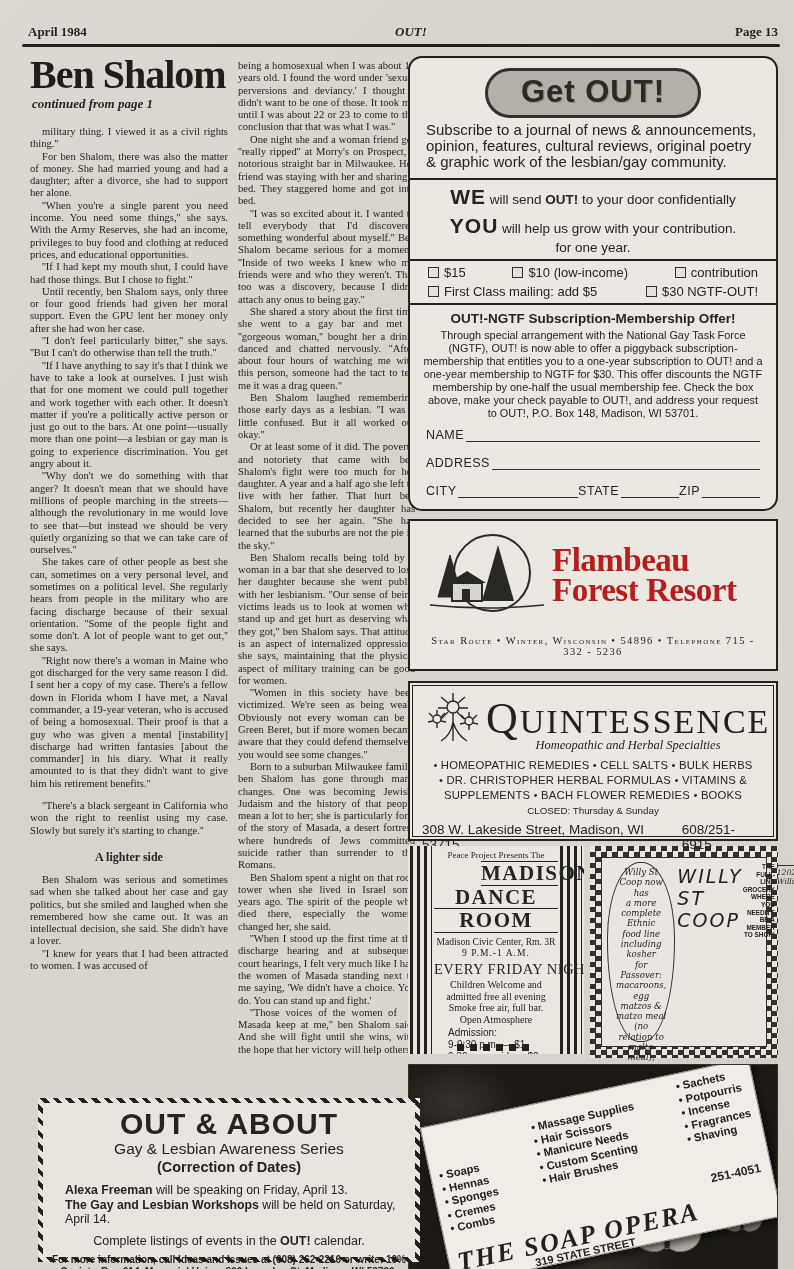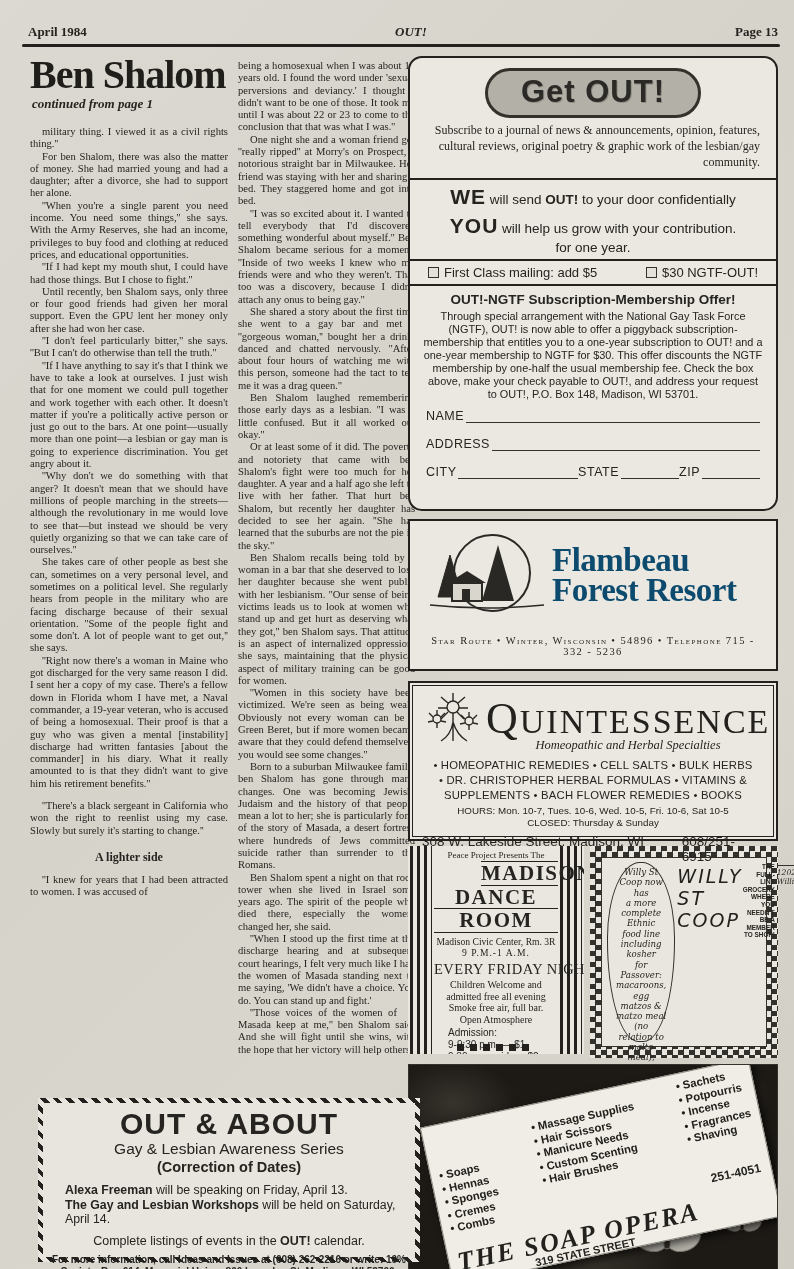--- a/index.html
+++ b/index.html
@@ -27,38 +27,38 @@
   
   .adcol{position:absolute;left:408px;top:56px;width:370px;}
   .ad{box-sizing:border-box;background:#eae8e1;}
   
   .getout{height:455px;border:2px solid #23211d;border-radius:14px;padding:8px 10px 6px;
           font-family:"Liberation Sans",sans-serif;overflow:hidden;}
   .pill{width:210px;margin:2px auto 0;text-align:center;background:#b3b0a7;border:3px solid #33312c;
         border-radius:26px;padding:3px 0 5px;}
   .pill span{font:bold 31px "Liberation Sans",sans-serif;color:#2c2a26;letter-spacing:1px;
              text-shadow:1px 1px 0 #8f8c84;}
-  .intro{margin:4px 6px 8px;text-align:right;font-size:12px;line-height:16px;font-family:Liberation Serif, serif;}
+  .intro{margin:4px 6px 8px;text-align:left;font-size:15px;line-height:16px;}
   .grule{height:2px;background:#23211d;margin:4px -10px;}
   .weyou{margin:5px 4px 2px;text-align:center;font-size:13.5px;}
   .weyou .big{font-weight:bold;font-size:21px;letter-spacing:1px;}
   .weyou b{font-weight:bold;}
   .cbrow{display:flex;justify-content:space-between;margin:4px 8px 2px;font-size:13px;}
   .cb-item{display:flex;align-items:center;gap:5px;white-space:nowrap;}
   .cb{display:inline-block;width:9px;height:9px;border:1.5px solid #33312c;background:#e3e1da;}
   .getout h4{margin:6px 0 3px;text-align:center;font-size:13.5px;}
   .offer{margin:0 2px 8px;text-align:center;font-size:10.9px;line-height:13px;}
   .formrow{display:flex;align-items:flex-end;margin:2px 6px 14px;font-size:12.5px;letter-spacing:.5px;}
   .flabel{margin-right:2px;}
   .fline{flex:1;border-bottom:1.3px solid #33312c;height:12px;}
   .fline.short{flex:0 0 58px;}
   
   .flambeau{height:152px;margin-top:8px;border:2px solid #23211d;padding:6px 10px;position:relative;}
   .flam-top{display:flex;align-items:center;}
-  .flam-name{font:bold 33px/0.92 "Liberation Serif",serif;color:#0c4a6e;letter-spacing:-0.5px;}
+  .flam-name{font:bold 33px/0.92 "Liberation Serif",serif;color:#b91c1c;letter-spacing:-0.5px;}
   .flam-info{position:absolute;left:10px;right:10px;bottom:12px;text-align:center;
              font:10.5px "Liberation Serif",serif;font-variant:small-caps;letter-spacing:1.4px;}
   
   .quint{height:160px;margin-top:10px;border:2px solid #23211d;outline:1px solid #23211d;outline-offset:-5px;
          padding:8px 12px 6px;font-family:"Liberation Sans",sans-serif;position:relative;}
   .q-head{display:flex;align-items:flex-start;}
   .q-flower{flex:0 0 64px;}
   .q-name{font:34px "Liberation Serif",serif;letter-spacing:2px;color:#23211d;margin-top:2px;}
   .q-name::first-letter{font-size:44px;}
   .q-tag{font:italic 12.5px "Liberation Serif",serif;text-align:center;margin:-6px 0 5px 70px;}
@@ -153,20 +153,21 @@
         <p class="para">Until recently, ben Shalom says, only three or four good friends had given her moral support. Even the GPU lent her money only after she had won her case.</p>
         <p class="para">''I don't feel particularly bitter,'' she says. ''But I can't do otherwise than tell the truth.''</p>
         <p class="para">''If I have anything to say it's that I think we have to take a look at ourselves. I just wish that for one moment we could pull together and work together with each other. It doesn't matter if you're a politically active person or just go out to the bars. At one point—usually more than one point—a lesbian or gay man is going to experience discrimination. You get angry about it.</p>
         <p class="para">''Why don't we do something with that anger? It doesn't mean that we should have millions of people marching in the streets—although the revolutionary in me would love to see that—but instead we should be very quietly organizing so that we can take care of ourselves.''</p>
         <p class="para">She takes care of other people as best she can, sometimes on a very personal level, and sometimes on a political level. She regularly hears from people in the military who are facing discharge because of their sexual orientation. ''Some of the people fight and some don't. A lot of people want to get out,'' she says.</p>
         <p class="para">''Right now there's a woman in Maine who got discharged for the very same reason I did. I sent her a copy of my case. There's a fellow down in Florida whom I have met, a Naval commander, a 19-year veteran, who is accused of being a homosexual. Their proof is that a guy who was given a mental [instability] discharge had written fantasies [about the commander] in his diary. What it really amounted to is that they didn't want to give him his retirement benefits.''</p>
       </div>
     <p class="para gap">''There's a black sergeant in California who won the right to reenlist using my case. Slowly but surely it's starting to change.''</p>
     <h3 class="subhead">A lighter side</h3>
     <div class="paras">
+        <p class="para">Ben Shalom was serious and sometimes sad when she talked about her case and gay politics, but she smiled and laughed when she remembered how she came out. It was an intellectual decision, she said. She didn't have a lover.</p>
         <p class="para">''I knew for years that I had been attracted to women. I was accused of</p>
       </div>
   </section>
 
   <section class="col col2">
     <div class="paras">
         <p class="para">being a homosexual when I was about 14 years old. I found the word under 'sexual perversions and deviancy.' I thought I didn't want to be one of those. It took me until I was about 22 or 23 to come to the conclusion that that was what I was.''</p>
         <p class="para">One night she and a woman friend got ''really ripped'' at Morry's on Prospect, a notorious straight bar in Milwaukee. Her friend was staying with her and sharing a bed. They staggered home and got into bed.</p>
         <p class="para">''I was so excited about it. I wanted to tell everybody that I'd discovered something wonderful about myself.'' Ben Shalom became serious for a moment. ''Inside of two weeks I knew who my friends were and who they weren't. That too was a discovery, because I didn't attach any onus to being gay.''</p>
         <p class="para">She shared a story about the first time she went to a gay bar and met a ''gorgeous woman,'' bought her a drink, danced and chatted nervously. ''After about four hours of watching me with this person, someone had the tact to tell me it was a drag queen.''</p>
@@ -184,20 +185,34 @@
   <aside class="adcol">
 
     <div class="ad getout">
       <div class="pill"><span>Get OUT!</span></div>
       <p class="intro">Subscribe to a journal of news &amp; announcements, opinion, features, cultural reviews, original poetry &amp; graphic work of the lesbian/gay community.</p>
       <div class="grule"></div>
       <p class="weyou"><span class="big">WE</span><span> will send </span><b>OUT!</b><span> to your door confidentially</span></p>
       <p class="weyou"><span class="big">YOU</span><span> will help us grow with your contribution.</span></p>
       <p class="weyou" style="margin-top:0;">for one year.</p>
       <div class="grule"></div>
+      <div class="cbrow">
+          <span class="cb-item">
+            <span class="cb"></span>
+            <span>$15</span>
+          </span>
+          <span class="cb-item">
+            <span class="cb"></span>
+            <span>$10 (low-income)</span>
+          </span>
+          <span class="cb-item">
+            <span class="cb"></span>
+            <span>contribution</span>
+          </span>
+        </div>
       <div class="cbrow">
           <span class="cb-item">
             <span class="cb"></span>
             <span>First Class mailing: add $5</span>
           </span>
           <span class="cb-item">
             <span class="cb"></span>
             <span>$30 NGTF-OUT!</span>
           </span>
         </div>
@@ -259,21 +274,20 @@
           <div class="q-name" style="text-transform:uppercase;">Quintessence</div>
         </div>
       </div>
       <div class="q-tag">Homeopathic and Herbal Specialties</div>
       <div class="q-lines">
           <div>• HOMEOPATHIC REMEDIES • CELL SALTS • BULK HERBS</div>
           <div>• DR. CHRISTOPHER HERBAL FORMULAS • VITAMINS &amp;</div>
           <div>SUPPLEMENTS • BACH FLOWER REMEDIES • BOOKS</div>
         </div>
       <div class="q-hours">
-        <div>HOURS:  Mon. 10-7, Tues. 10-6, Wed. 10-5, Fri. 10-6, Sat 10-5</div>
         <div>CLOSED:  Thursday &amp; Sunday</div>
       </div>
       <div class="q-bottom">
         <span>308 W. Lakeside Street, Madison, WI 53715</span>
         <span>608/251-6915</span>
       </div>
     </div>
 
     <div class="adrow">
 

